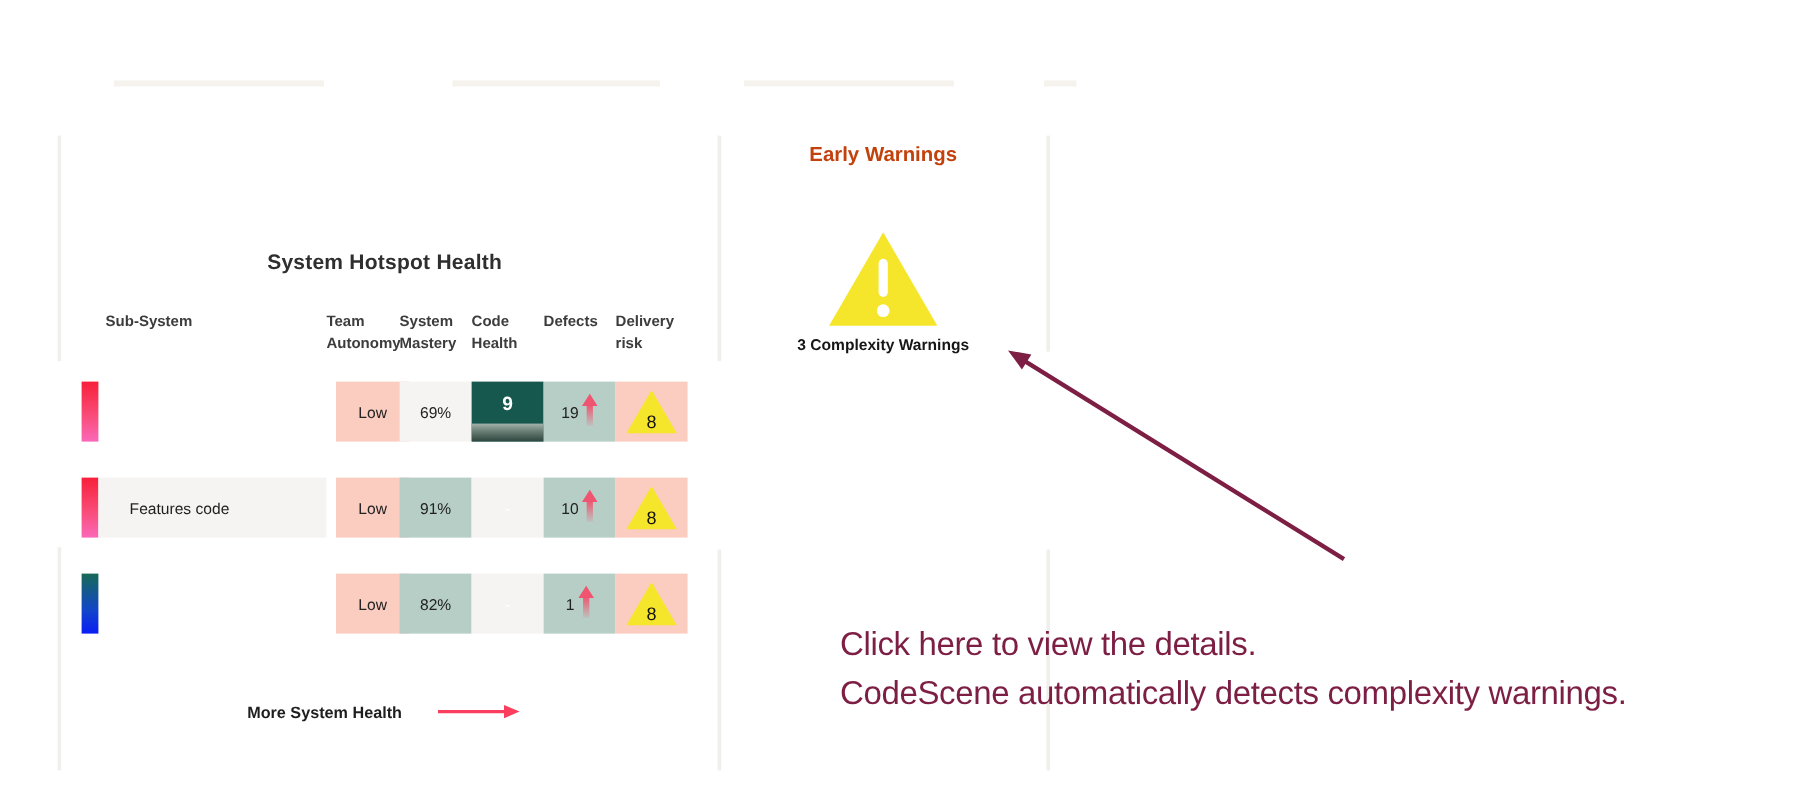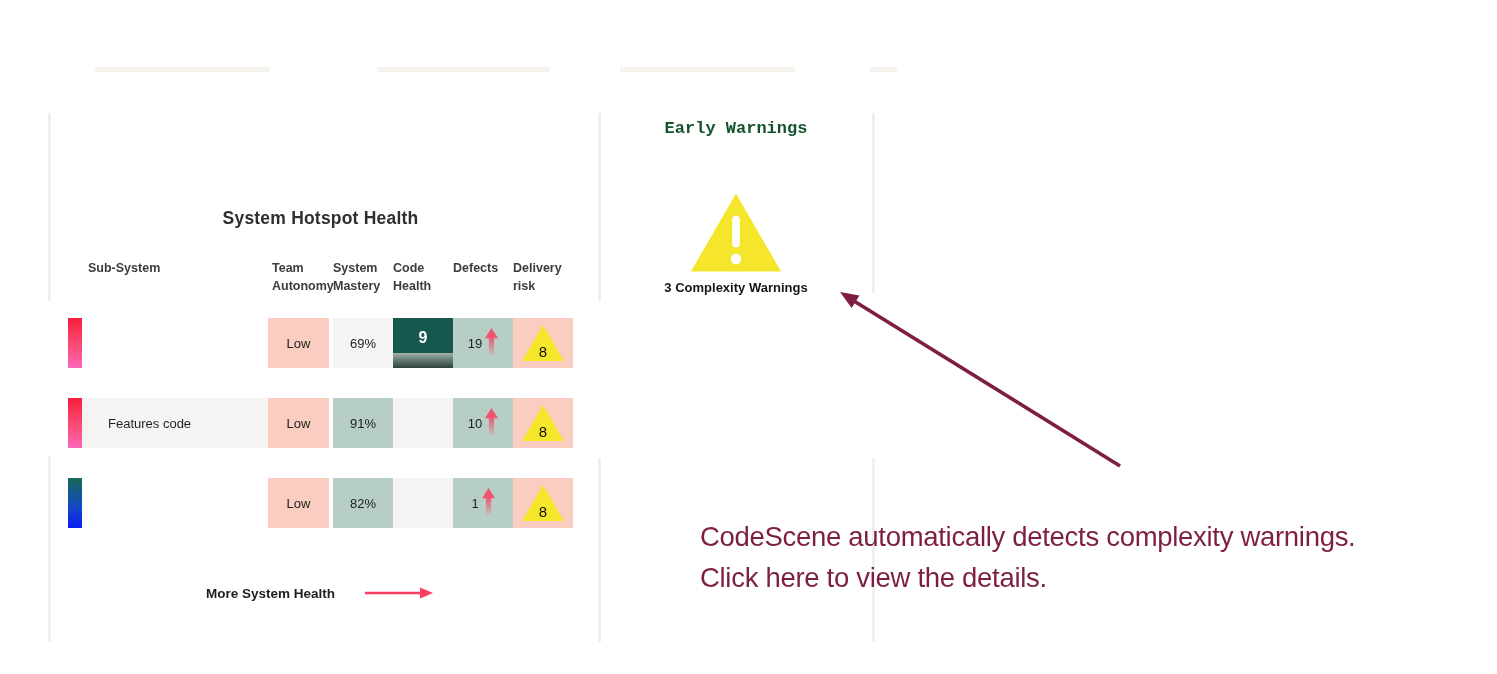--- a/index.html
+++ b/index.html
@@ -18,38 +18,38 @@
   .hdr{position:absolute;top:259px;font-size:12.5px;font-weight:700;color:#3c3c3c;line-height:18px;text-align:left;}
   .hdr span{display:block;}
   .hdr.left{text-align:left;}
   .row{position:absolute;left:68px;width:505px;height:50px;}
   .gradbar{position:absolute;left:0;top:0;width:14px;height:50px;}
   .bar-red{background:linear-gradient(180deg,#f7203a 0%,#f94b77 55%,#fa68b8 100%);}
   .bar-blue{background:linear-gradient(180deg,#176a57 0%,#1246c8 60%,#0a1ef5 100%);}
   .cell{position:absolute;top:0;height:50px;display:flex;align-items:center;justify-content:center;
         font-size:13px;color:#222;}
   .cell.name{left:14px;width:190px;background:#f5f4f2;justify-content:flex-start;padding-left:26px;box-sizing:border-box;color:#1f1f1f;}
-  .cell.ta{left:200px;width:61px;background:#fbccc0;}
+  .cell.ta{left:212px;width:61px;background:#fbccc0;}
   .cell.sm{left:265px;width:60px;}
   .bg-sage{background:#b6cec6;}
   .bg-gray{background:#f5f4f2;}
   .cell.ch{left:325px;width:60px;}
   .ch-score{background:#17584e;color:#ffffff;font-size:16px;font-weight:700;position:relative;overflow:hidden;}
   .ch-score .num{position:relative;z-index:2;margin-bottom:10px;}
   .ch-strip{position:absolute;left:0;right:0;bottom:0;height:15px;z-index:1;
             background:linear-gradient(180deg,#a3b3ac 0%,#6c8178 40%,#2c443d 100%);}
   .ch-dash{color:#ffffff;}
   .cell.df{left:385px;width:60px;background:#b6cec6;gap:3px;}
   .cell.dr{left:445px;width:60px;background:#fbccc0;}
   .trend-up{width:13px;height:28px;margin-top:-3px;}
   
   .more-link{position:absolute;left:68px;top:585px;width:505px;display:flex;align-items:center;justify-content:center;gap:28px;cursor:pointer;}
   .more-link .lbl{font-size:13.5px;font-weight:700;color:#1e1e1e;}
   
-  .ew-title{position:absolute;left:598px;width:276px;top:119px;text-align:center;font-size:17px;font-weight:700;color:#14532d;font-family:Liberation Mono, monospace;}
+  .ew-title{position:absolute;left:598px;width:276px;top:119px;text-align:center;font-size:17px;font-weight:700;color:#c2410c;}
   .ew-item{position:absolute;left:598px;width:276px;text-align:center;cursor:pointer;}
   .ew-item svg{display:block;margin:0 auto;}
   .ew-label{font-size:13px;font-weight:700;color:#161616;margin-top:4px;}
   
   .annotation{position:absolute;left:700px;top:516px;width:790px;font-size:27.5px;line-height:41px;
               color:#7d1f44;letter-spacing:-.3px;}
   .anno-arrow{position:absolute;left:830px;top:282px;}
   .hidden-defs{position:absolute;width:0;height:0;overflow:hidden;}
 </style>
 </head>
@@ -186,17 +186,17 @@
     <div class="ew-label">3 Complexity Warnings</div>
   </div>
 
 
   <svg class="anno-arrow" width="300" height="196" viewBox="0 0 300 196">
     <line x1="290" y1="184" x2="24" y2="19" stroke="#7d1f44" stroke-width="3.6"></line>
     <polygon points="10,10 29.5,13.5 21.6,25.9" fill="#7d1f44"></polygon>
   </svg>
 
   <div class="annotation">
+    <div>Click here to view the details.</div>
     <div>CodeScene automatically detects complexity warnings.</div>
-    <div>Click here to view the details.</div>
   </div>
 
 </div>
 
 </body></html>

